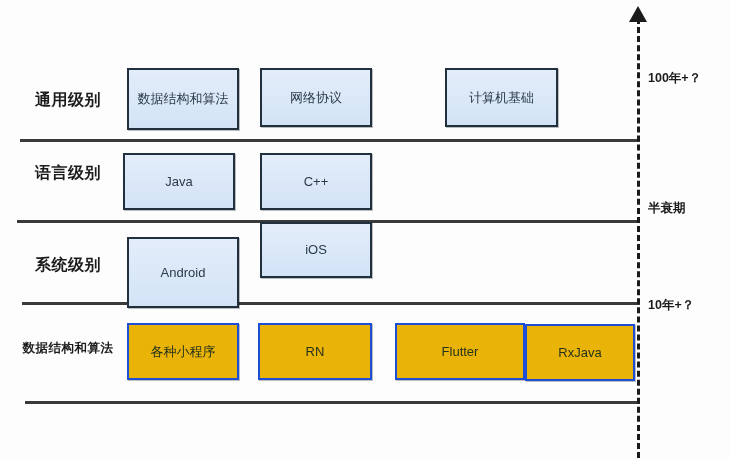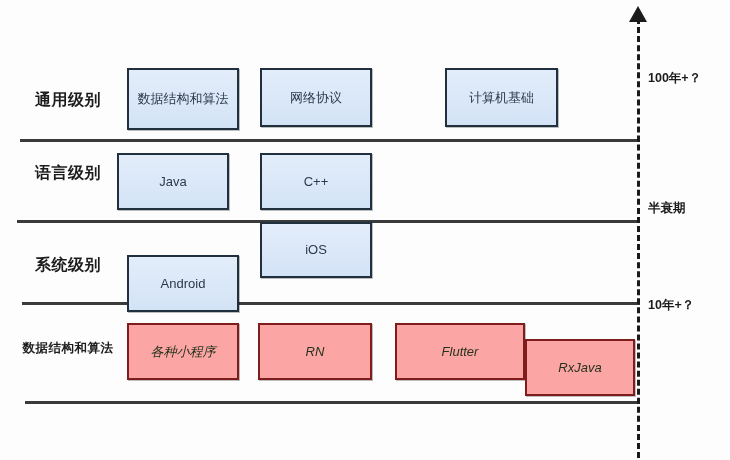--- a/index.html
+++ b/index.html
@@ -72,25 +72,24 @@
     color: #2b3a4a;
     text-align: center;
     line-height: 1.2;
   }
   .node.blue {
     background: linear-gradient(180deg,#e3edfa 0%,#d3e3f6 100%);
     border: 2px solid #20303f;
     box-shadow: 1px 1px 0 rgba(0,0,0,0.25);
   }
   .node.green {
-    background: #fca5a5;
-    border: 2px solid #7f1d1d;
+    background: #eab308;
+    border: 2px solid #1d4ed8;
     box-shadow: 1px 1px 0 rgba(0,0,0,0.25);
     color: #25331d;
-    font-style: italic;
   }
 
   
   .axis-note {
     position: absolute;
     left: 648px;
     font-size: 12.5px;
     font-weight: bold;
     color: #1b1b1b;
     white-space: nowrap;
@@ -107,30 +106,30 @@
       <div class="divider" style="top: 302px; left: 22px; width: 618px;"></div>
       <div class="divider" style="top: 401px; left: 25px; width: 615px;"></div>
     </div>
 
   <div id="tiers">
       <div class="tier-label" style="top: 90px;">通用级别</div>
       <div class="node blue" style="left: 127px; top: 68px; width: 112px; height: 62px;">数据结构和算法</div>
       <div class="node blue" style="left: 260px; top: 68px; width: 112px; height: 59px;">网络协议</div>
       <div class="node blue" style="left: 397px; top: 68px; width: 113px; height: 59px; margin-left: 48px;">计算机基础</div>
       <div class="tier-label" style="top: 163px;">语言级别</div>
-      <div class="node blue" style="left: 117px; top: 153px; width: 112px; height: 57px;">Java</div>
+      <div class="node blue" style="left: 123px; top: 153px; width: 112px; height: 57px;">Java</div>
       <div class="node blue" style="left: 260px; top: 153px; width: 112px; height: 57px;">C++</div>
       <div class="tier-label" style="top: 255px;">系统级别</div>
-      <div class="node blue" style="left: 127px; top: 255px; width: 112px; height: 57px;">Android</div>
+      <div class="node blue" style="left: 127px; top: 237px; width: 112px; height: 71px;">Android</div>
       <div class="node blue" style="left: 260px; top: 222px; width: 112px; height: 56px;">iOS</div>
       <div class="tier-label narrow" style="top: 340px;">数据结构和算法</div>
       <div class="node green" style="left: 127px; top: 323px; width: 112px; height: 57px;">各种小程序</div>
       <div class="node green" style="left: 258px; top: 323px; width: 114px; height: 57px;">RN</div>
       <div class="node green" style="left: 395px; top: 323px; width: 130px; height: 57px;">Flutter</div>
-      <div class="node green" style="left: 525px; top: 339px; width: 110px; height: 57px;">RxJava</div>
+      <div class="node green" style="left: 525px; top: 324px; width: 110px; height: 57px;">RxJava</div>
     </div>
 
   <div class="axis-arrow"></div>
   <div class="axis-line"></div>
 
   <div id="axis-notes">
       <div class="axis-note" style="top: 70px;">100年+？</div>
       <div class="axis-note" style="top: 200px;">半衰期</div>
       <div class="axis-note" style="top: 297px;">10年+？</div>
     </div>

